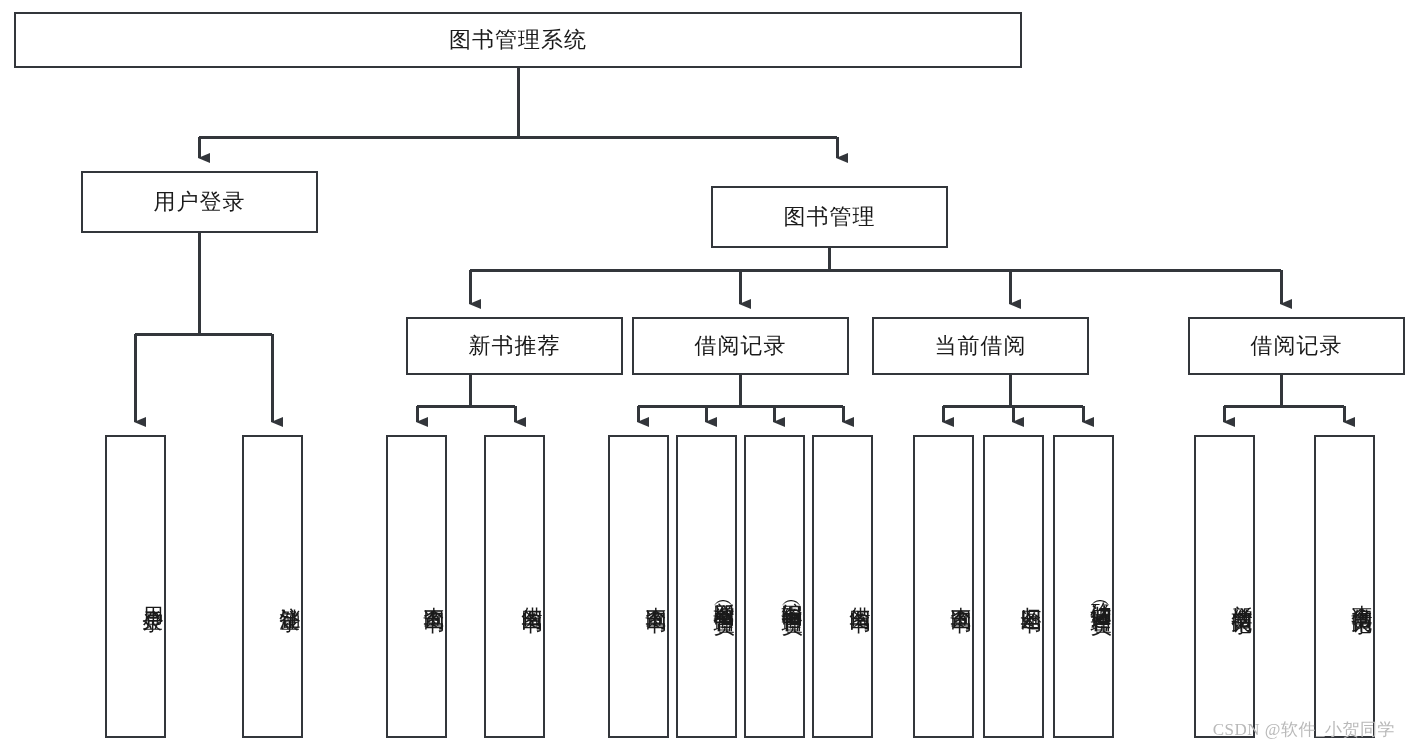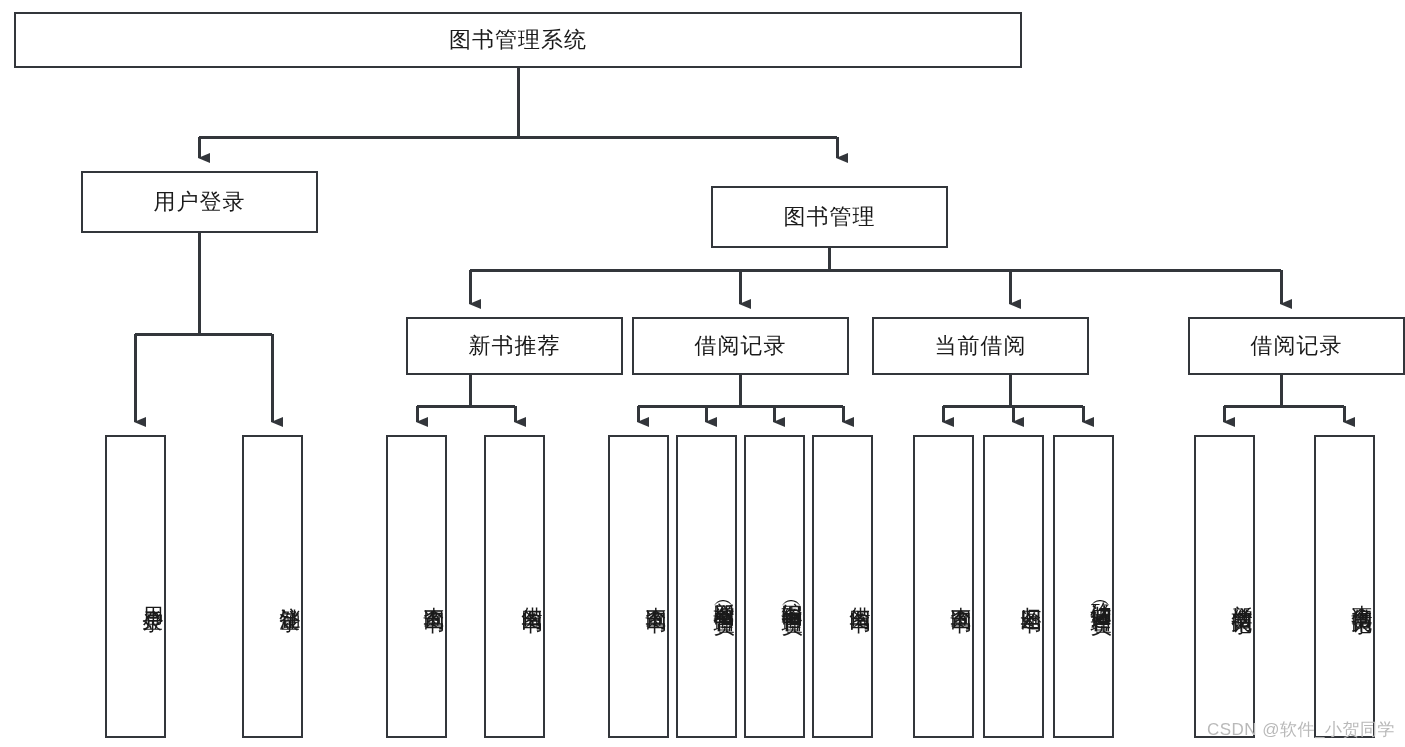--- a/index.html
+++ b/index.html
@@ -44,20 +44,21 @@
   }
   #watermark{
     position:absolute;
     right:10px;
     bottom:6px;
     font-size:17px;
     color:#b9b9b9;
     z-index:5;
     white-space:nowrap;
     letter-spacing:0.5px;
+    font-family:Liberation Serif, serif;
   }
 </style>
 </head>
 <body>
 
 <div id="canvas">
 
   <svg id="edges" viewBox="0 0 1405 747" xmlns="http://www.w3.org/2000/svg">
     <defs>
       <marker id="arrow" viewBox="0 0 10 12" refX="5" refY="11" markerWidth="10" markerHeight="12" orient="auto-start-reverse" markerUnits="userSpaceOnUse">

